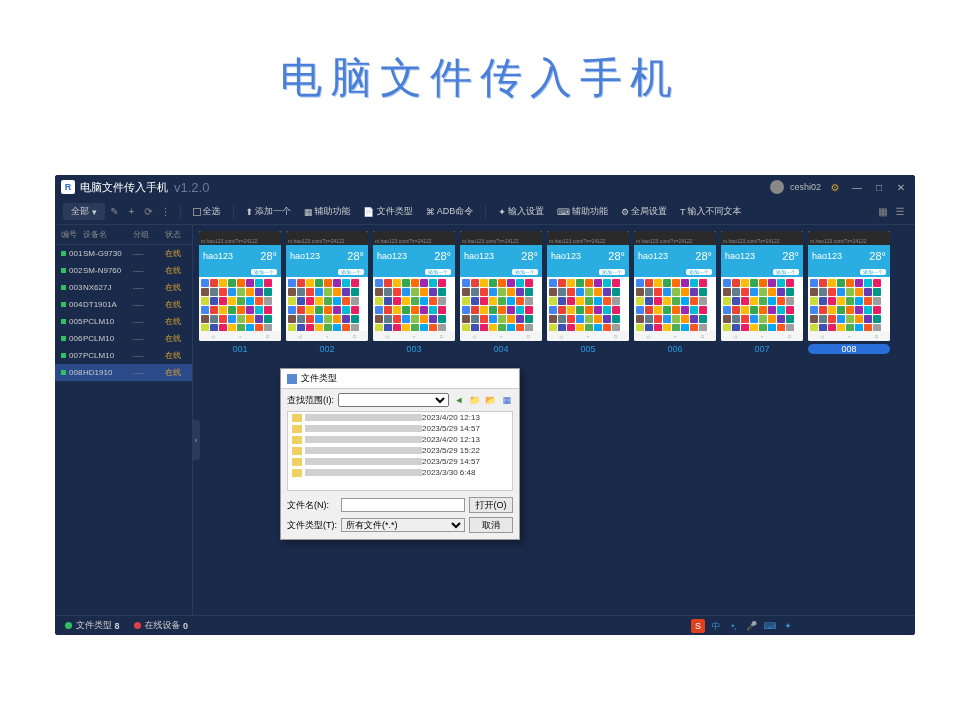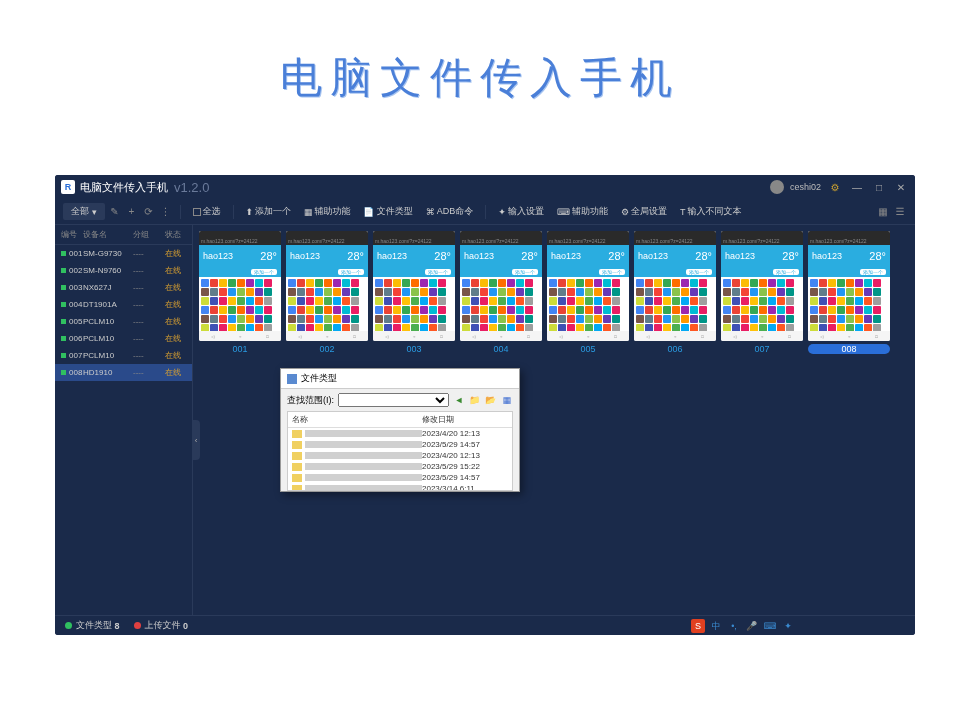--- a/index.html
+++ b/index.html
@@ -752,24 +752,20 @@
           </div>
         <div class="fd-lookup">
           <label>查找范围(I):</label>
           <select></select>
           <span class="fd-tool" style="color:#3a8a30">◄</span>
           <span class="fd-tool" style="color:#d8a030">📁</span>
           <span class="fd-tool" style="color:#d8a030">📂</span>
           <span class="fd-tool" style="color:#3a6ad0">▦</span>
         </div>
         <div class="fd-list">
-          <div class="fd-list-hdr">
-              <span class="h1">名称</span>
-              <span class="h2">修改日期</span>
-            </div>
           <div id="fd-rows">
               <div class="fd-row">
                 <span class="f-ico"></span>
                 <span class="f-name"></span>
                 <span class="f-date">2023/4/20 12:13</span>
               </div>
               <div class="fd-row">
                 <span class="f-ico"></span>
                 <span class="f-name"></span>
                 <span class="f-date">2023/5/29 14:57</span>
@@ -785,31 +781,39 @@
                 <span class="f-date">2023/5/29 15:22</span>
               </div>
               <div class="fd-row">
                 <span class="f-ico"></span>
                 <span class="f-name"></span>
                 <span class="f-date">2023/5/29 14:57</span>
               </div>
               <div class="fd-row">
                 <span class="f-ico"></span>
                 <span class="f-name"></span>
-                <span class="f-date">2023/3/14 6:11</span>
+                <span class="f-date">2023/3/30 6:48</span>
               </div>
             </div>
+        </div>
+        <div class="fd-bottom">
+          <label>文件名(N):</label>
+          <input style="">
+          <button>打开(O)</button>
+          <label>文件类型(T):</label>
+          <select><option>所有文件(*.*)</option></select>
+          <button>取消</button>
         </div>
       </div>
     </div>
   </div>
 
   <div class="statusbar">
     <div class="status-item"><span class="status-dot" style="background:#30c060"></span><span>文件类型</span>&nbsp;<b>8</b></div>
-    <div class="status-item"><span class="status-dot" style="background:#e04040"></span><span>上传文件</span>&nbsp;<b>0</b></div>
+    <div class="status-item"><span class="status-dot" style="background:#e04040"></span><span>在线设备</span>&nbsp;<b>0</b></div>
     <div class="ime-bar">
       <span style="background:#e04020;color:#fff;border-radius:2px">S</span>
       <span style="color:#3a8ad0">中</span>
       <span style="color:#3a8ad0">•,</span>
       <span style="color:#3a8ad0">🎤</span>
       <span style="color:#3a8ad0">⌨</span>
       <span style="color:#3a8ad0">✦</span>
     </div>
   </div>
 </div>

